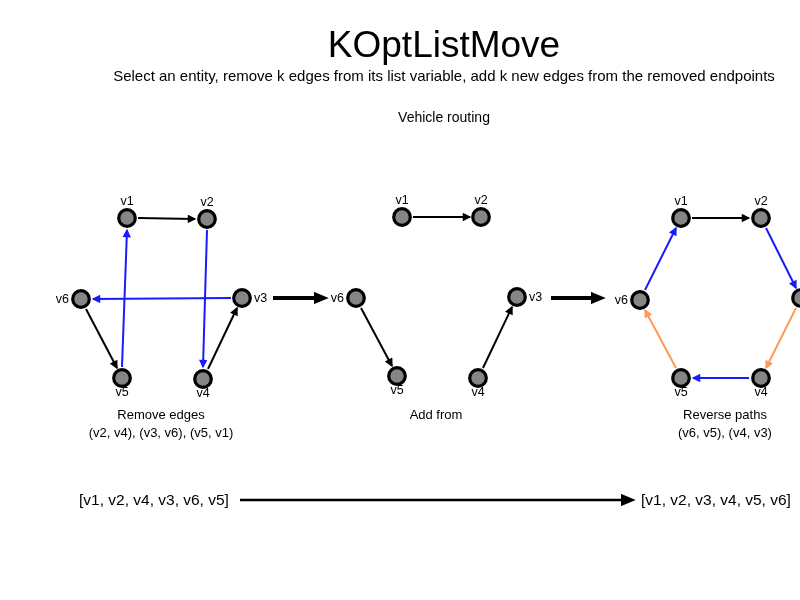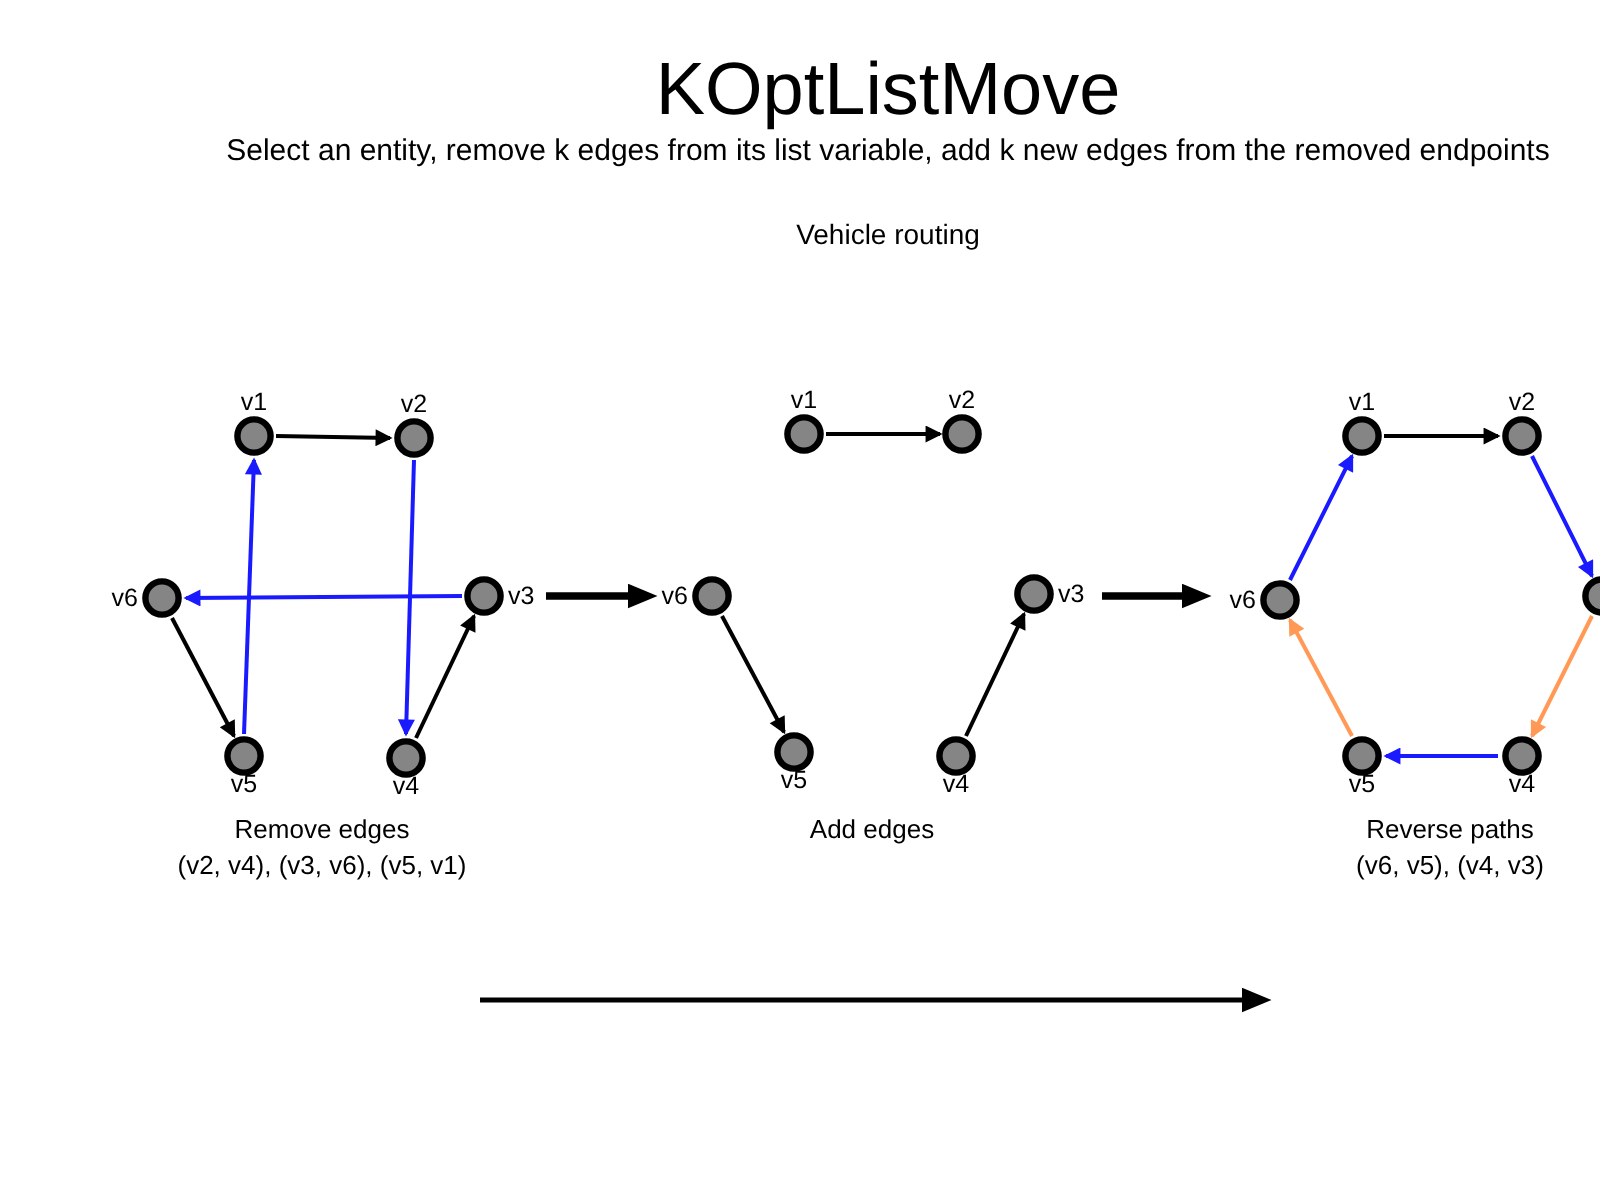--- a/index.html
+++ b/index.html
@@ -106,21 +106,23 @@
     </g>
 
     <line x1="196" y1="500" x2="578" y2="500" stroke="#000000" stroke-width="2.6" marker-end="url(#ah-big)"></line>
   </svg>
 
   <div class="caption" style="left:-33px">
     <div>Remove edges</div>
     <div>(v2, v4), (v3, v6), (v5, v1)</div>
   </div>
   <div class="caption" style="left:242px">
-    <div>Add edges</div>
+    <div>Add from</div>
   </div>
   <div class="caption" style="left:531px">
     <div>Reverse paths</div>
     <div>(v6, v5), (v4, v3)</div>
   </div>
 
+  <span class="list-text" style="left:35px">[v1, v2, v4, v3, v6, v5]</span>
+  <span class="list-text" style="left:597px">[v1, v2, v3, v4, v5, v6]</span>
 
 </div>
 
 </body></html>

